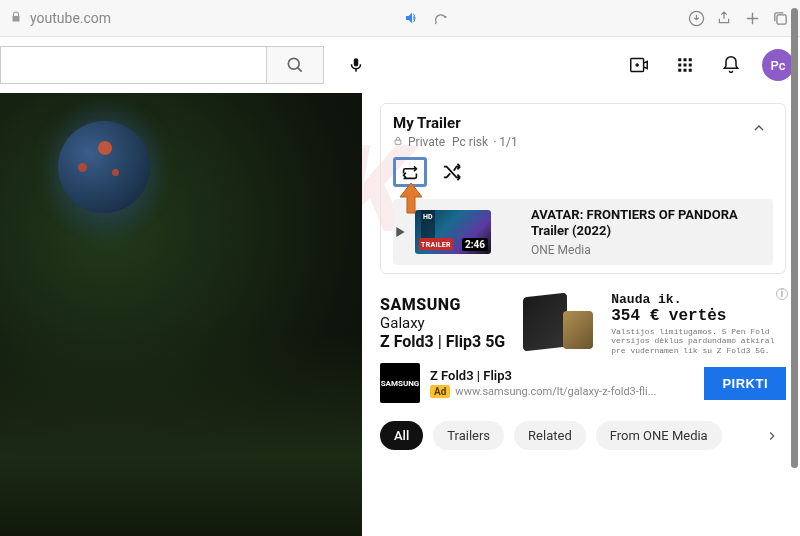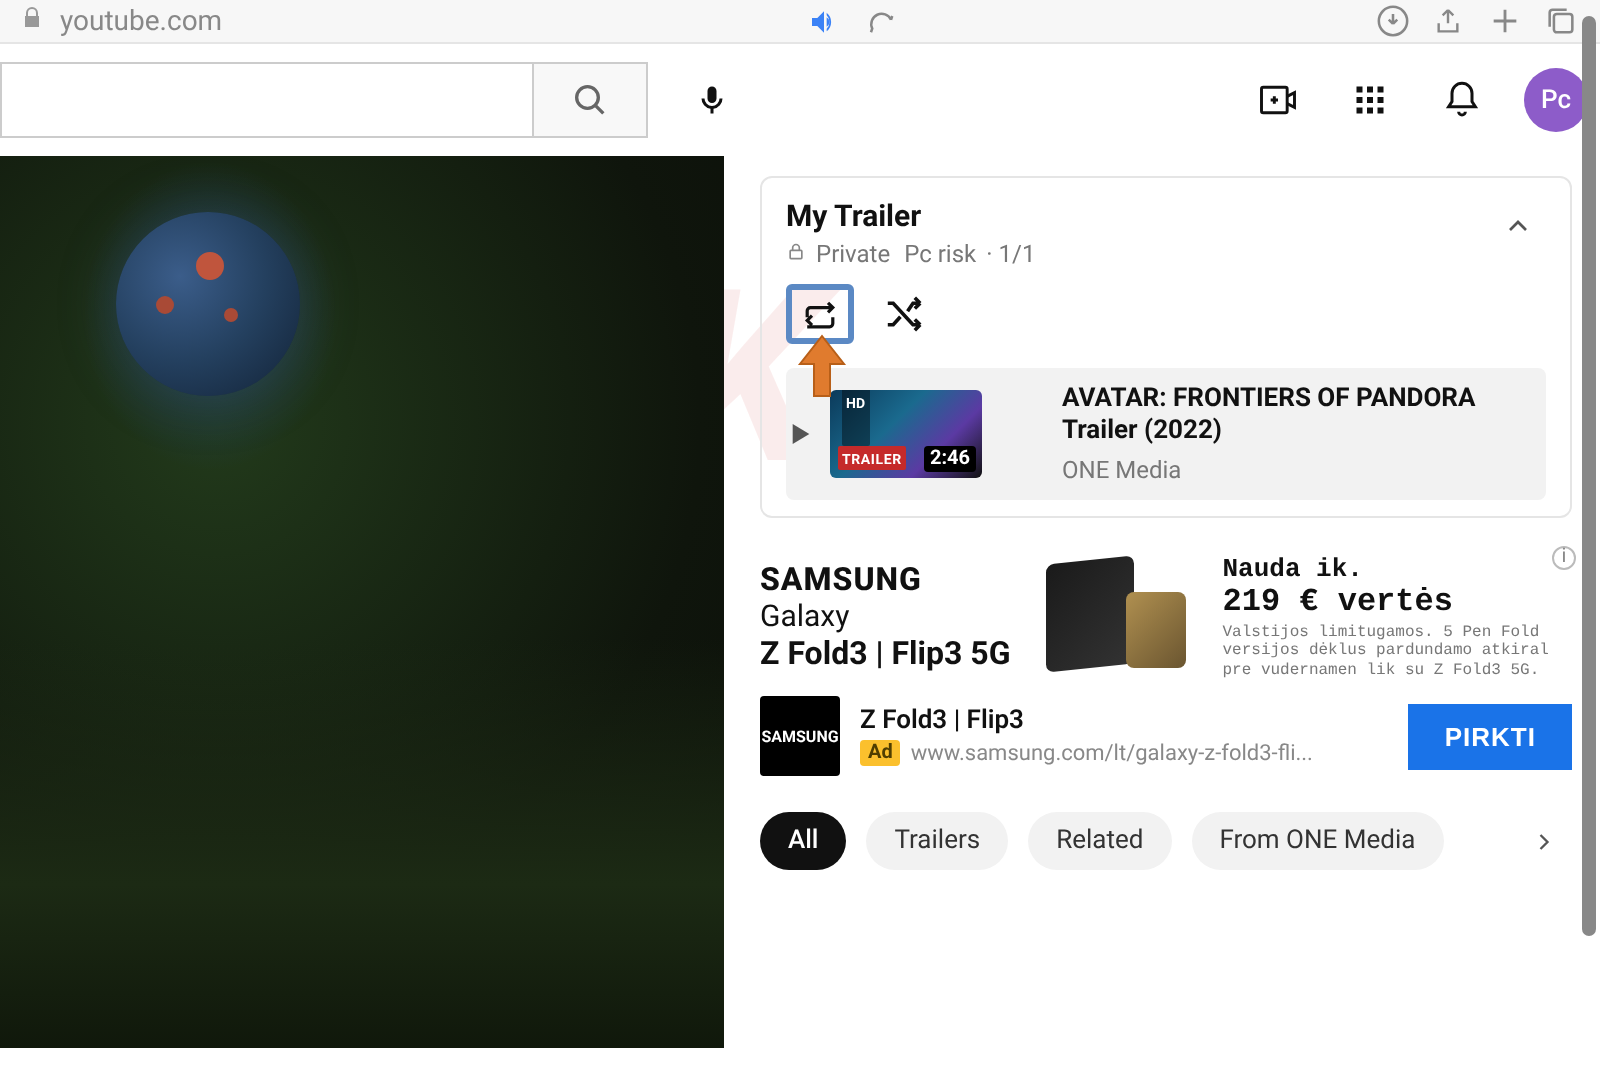--- a/index.html
+++ b/index.html
@@ -15,21 +15,21 @@
   position: absolute;
   right: 2px;
   top: 8px;
   width: 7px;
   height: 460px;
   background: #888;
   border-radius: 4px;
   z-index: 100;
 }
 .browser-bar {
-  height: 22px;
+  height: 37px;
   display: flex;
   align-items: center;
   padding: 0 10px;
   gap: 8px;
   border-bottom: 1px solid #e5e5e5;
   background: #f7f7f7;
 }
 .addr-lock { color: #888; font-size: 13px; }
 .addr-url { color: #888; font-size: 14px; flex: 0 0 auto; }
 .br-spacer { flex: 1; }
@@ -489,21 +489,21 @@
         <div class="ad-samsung">SAMSUNG</div>
         <div class="ad-galaxy">Galaxy</div>
         <div class="ad-model">Z Fold3 | Flip3 5G</div>
       </div>
       <div class="ad-img">
         <div class="phone p1"></div>
           <div class="phone p2"></div>
       </div>
       <div class="ad-right">
         <div class="ad-r1">Nauda ik.</div>
-        <div class="ad-r2">219 € vertės</div>
+        <div class="ad-r2">354 € vertės</div>
         <div class="ad-r3">Valstijos limitugamos. 5 Pen Fold versijos dėklus pardundamo atkiral pre vudernamen lik su Z Fold3 5G.</div>
       </div>
       <div class="ad-info">i</div>
     </div>
 
     <div class="ad-row2">
       <div class="ad-logo">
           <span>SAMSUNG</span>
         </div>
       <div class="ad-meta">

